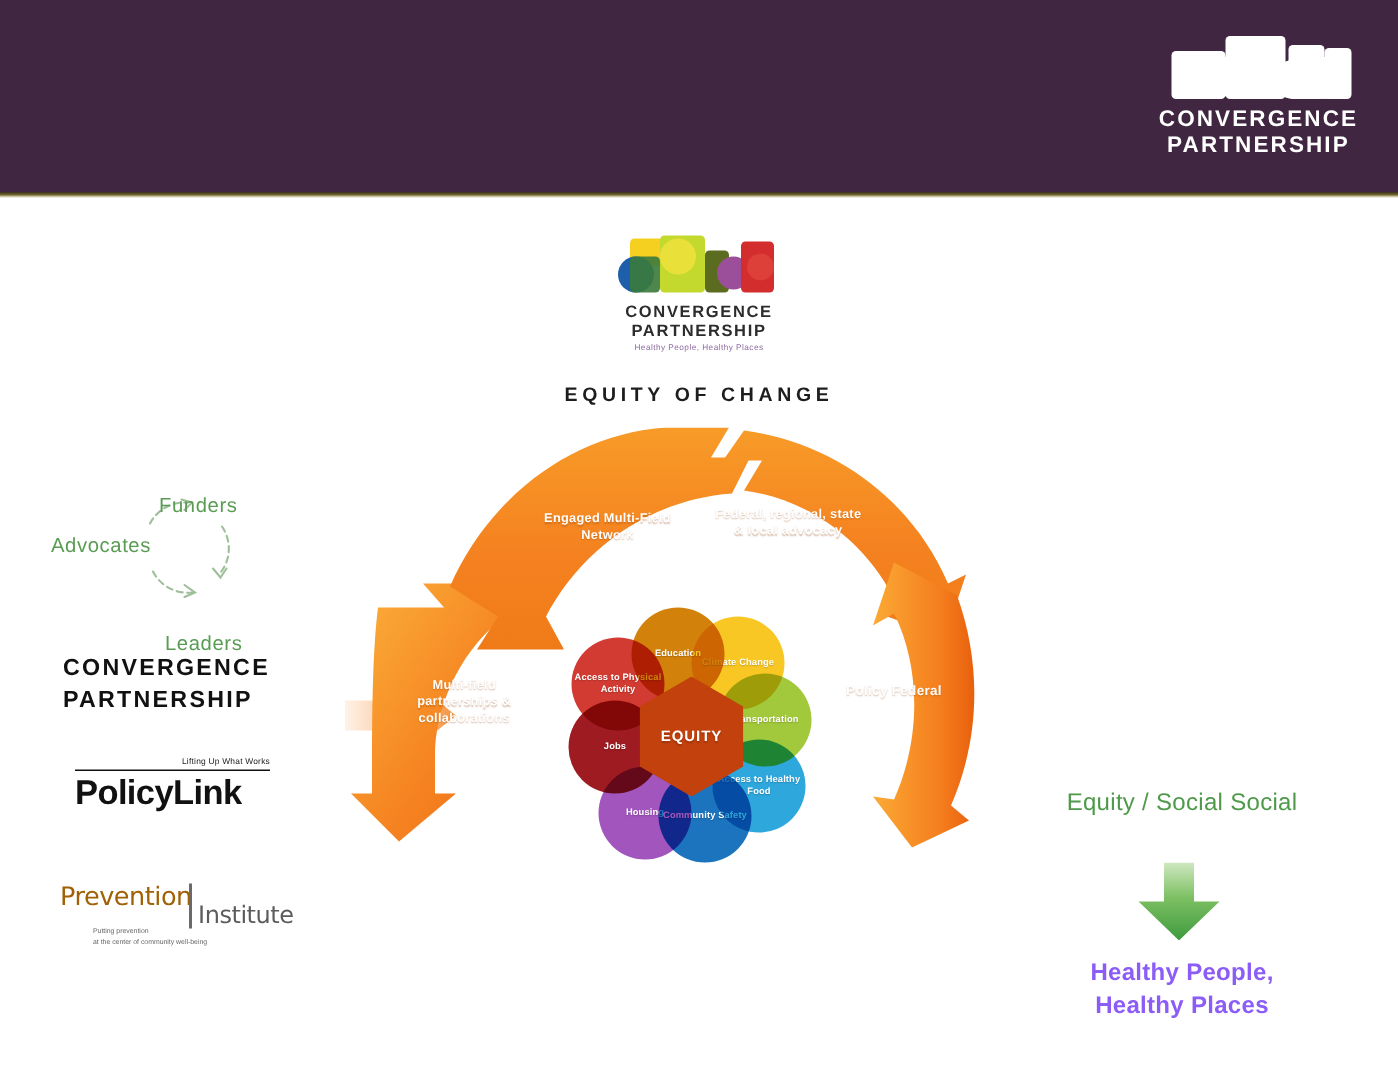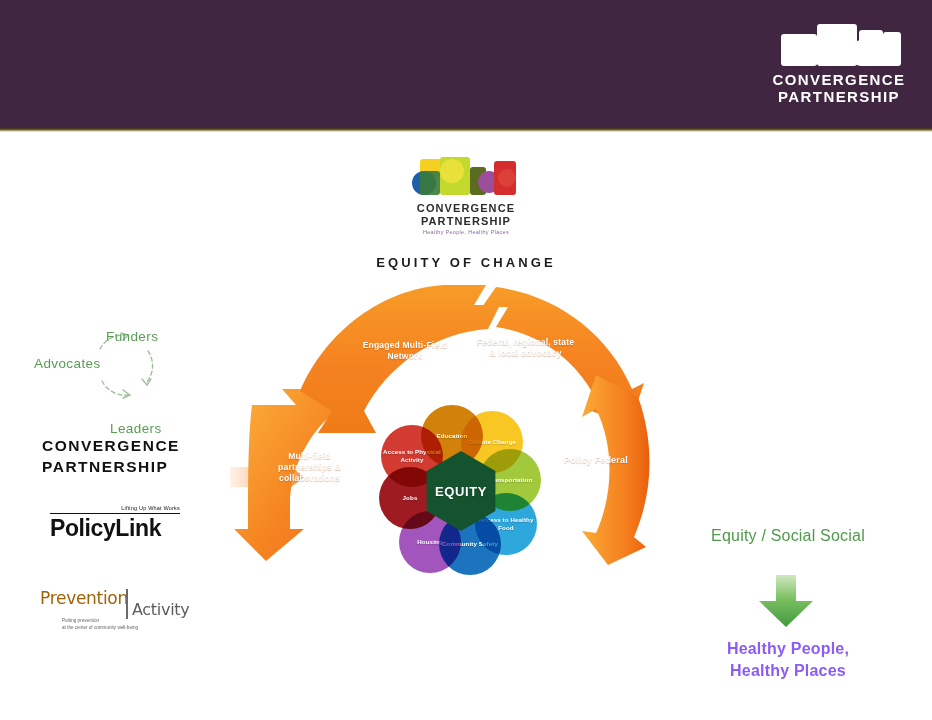--- a/index.html
+++ b/index.html
@@ -70,23 +70,23 @@
   .petal{
     position:absolute;border-radius:50%;
     display:flex;align-items:center;justify-content:center;
     text-align:center;color:#ffffff;font-weight:bold;font-size:6.2px;
     line-height:1.25;letter-spacing:.1px;mix-blend-mode:multiply;
     box-sizing:border-box;padding:2px;
   }
   .petal span{display:block;text-shadow:0 1px 1px rgba(0,0,0,.22);}
   #equity-core{
     position:absolute;left:46px;top:46px;width:80px;height:80px;
-    background:#14532d;
+    background:#c2410c;
     display:flex;align-items:center;justify-content:center;
-    color:#ffffff;font-weight:bold;font-size:13px;letter-spacing:.6px;
+    color:#ffffff;font-weight:bold;font-size:10px;letter-spacing:.6px;
     clip-path:polygon(50% 0%,93% 25%,93% 75%,50% 100%,7% 75%,7% 25%);
     text-shadow:0 1px 1px rgba(0,0,0,.2);
   }
 
   
   #fal{position:absolute;left:28px;top:325px;width:175px;height:95px;}
   .falword{position:absolute;color:#5a9c54;font-size:13.5px;letter-spacing:.4px;}
   #w-funders{left:78px;top:4px;}
   #w-advocates{left:6px;top:31px;}
   #w-leaders{left:82px;top:57px;margin-top:39px;}
@@ -272,21 +272,21 @@
   <div id="policylink">
     <div id="pl-tag">Lifting Up What Works</div>
     <div id="pl-rule"></div>
     <div id="pl-name">PolicyLink</div>
   </div>
 
   <div id="prev-inst">
     <div id="pi-row">
       <div id="pi-prevention">Prevention</div>
       <div id="pi-bar"></div>
-      <div id="pi-institute">Activity</div>
+      <div id="pi-institute">Institute</div>
     </div>
     <div id="pi-tag">
       <div>Putting prevention</div>
       <div>at the center of community well-being</div>
     </div>
   </div>
 
   <div id="equity-justice">Equity / Social Social</div>
 
   <div id="green-arrow">

